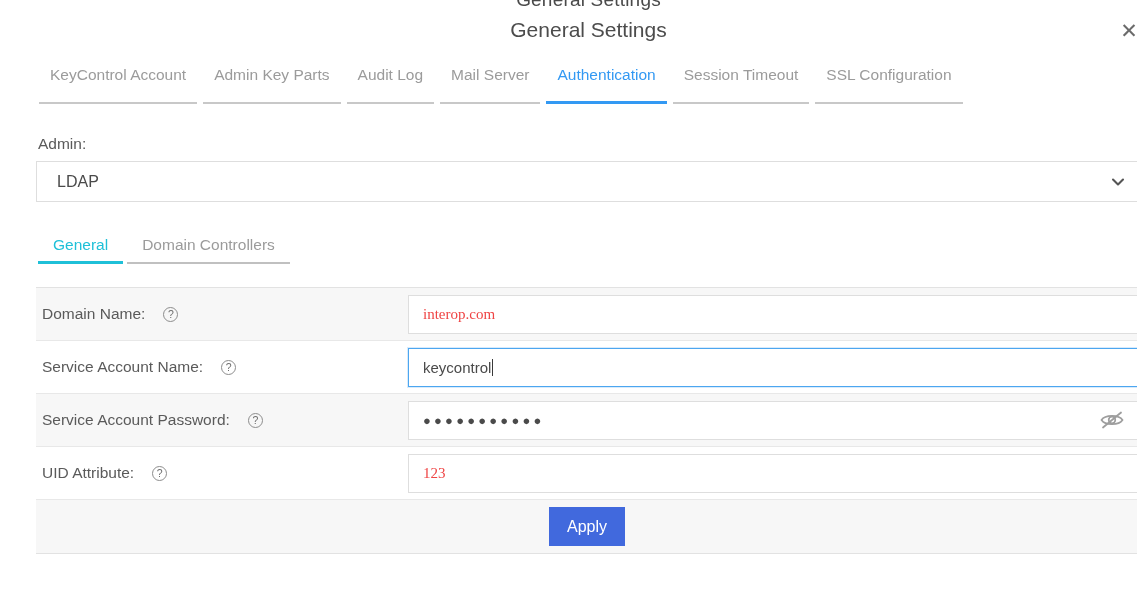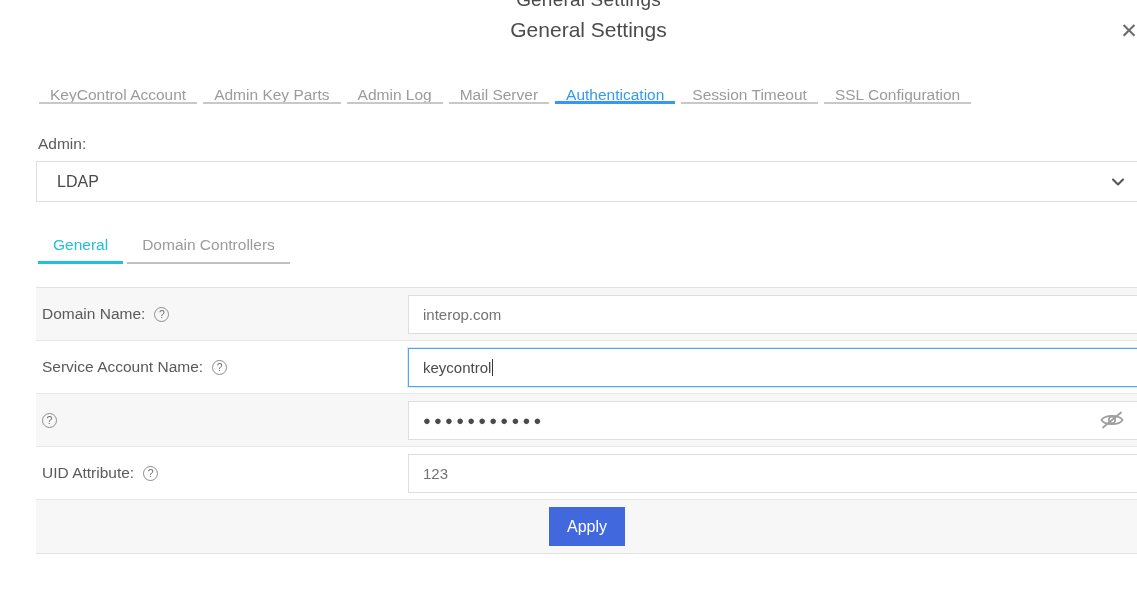--- a/index.html
+++ b/index.html
@@ -73,21 +73,21 @@
     width: 1105px;
     height: 40px;
     display: flex;
     align-items: flex-start;
   }
   .tab {
     position: relative;
     height: 38px;
     padding: 0 14px;
     display: flex;
-    align-items: flex-end;
+    align-items: flex-start;
     justify-content: center;
     font-size: 15.5px;
     color: #9b9b9b;
     white-space: nowrap;
     cursor: pointer;
     background: transparent;
   }
   .tab::after {
     content: "";
     position: absolute;
@@ -182,21 +182,21 @@
     background: #ffffff;
   }
   .frow.alt { background: #f7f7f7; }
   .frow .flabel {
     width: 372px;
     padding-left: 6px;
     font-size: 15.5px;
     color: #5a5a5a;
     display: flex;
     align-items: center;
-    gap: 9px;
+    gap: 18px;
     white-space: nowrap;
   }
   .help {
     display: inline-flex;
     align-items: center;
     justify-content: center;
     width: 15px; height: 15px;
     border: 1.3px solid #8d8d8d;
     border-radius: 50%;
     color: #6d6d6d;
@@ -210,22 +210,22 @@
     flex: 1;
     padding-right: 3px;
   }
   .txt {
     width: 100%;
     height: 39px;
     border: 1px solid #dedede;
     background: #ffffff;
     padding: 0 14px;
     font-size: 15px;
-    color: #737373;
-    font-family: Liberation Sans, sans-serif;
+    color: #ef4444;
+    font-family: Liberation Serif, serif;
     outline: none;
   }
   .txt::placeholder { color: #b0b0b0; }
   
   .caretbox {
     position: relative;
     display: flex;
     align-items: center;
     height: 39px;
     border: 1px solid #4ca6f0;
@@ -297,21 +297,21 @@
   </div>
 
   <div class="tabbar">
     <div class="tab">
         <span>KeyControl Account</span>
       </div>
     <div class="tab">
         <span>Admin Key Parts</span>
       </div>
     <div class="tab">
-        <span>Admin Log</span>
+        <span>Audit Log</span>
       </div>
     <div class="tab">
         <span>Mail Server</span>
       </div>
     <div class="tab active">
         <span>Authentication</span>
       </div>
     <div class="tab">
         <span>Session Timeout</span>
       </div>
@@ -360,20 +360,21 @@
       <div class="fcontrol">
         <div class="caretbox">
           <span>keycontrol</span>
             <span class="caret"></span>
         </div>
       </div>
     </div>
 
     <div class="frow alt">
       <div class="flabel">
+        <span>Service Account Password:</span>
         <span class="help">?</span>
       </div>
       <div class="fcontrol">
         <div class="txt"></div>
         <span class="pwdots">●●●●●●●●●●●</span>
         <span class="eye">
           <svg width="26" height="22" viewBox="0 0 26 22">
             <path d="M2.5 11 C6 5.5, 20 5.5, 23.5 11 C20 16.5, 6 16.5, 2.5 11 Z" fill="none" stroke="#9e9e9e" stroke-width="1.7"></path>
             <circle cx="13" cy="11" r="3.3" fill="none" stroke="#9e9e9e" stroke-width="1.7"></circle>
             <line x1="4" y1="18.5" x2="22" y2="3.5" stroke="#9e9e9e" stroke-width="1.8" stroke-linecap="round"></line>

